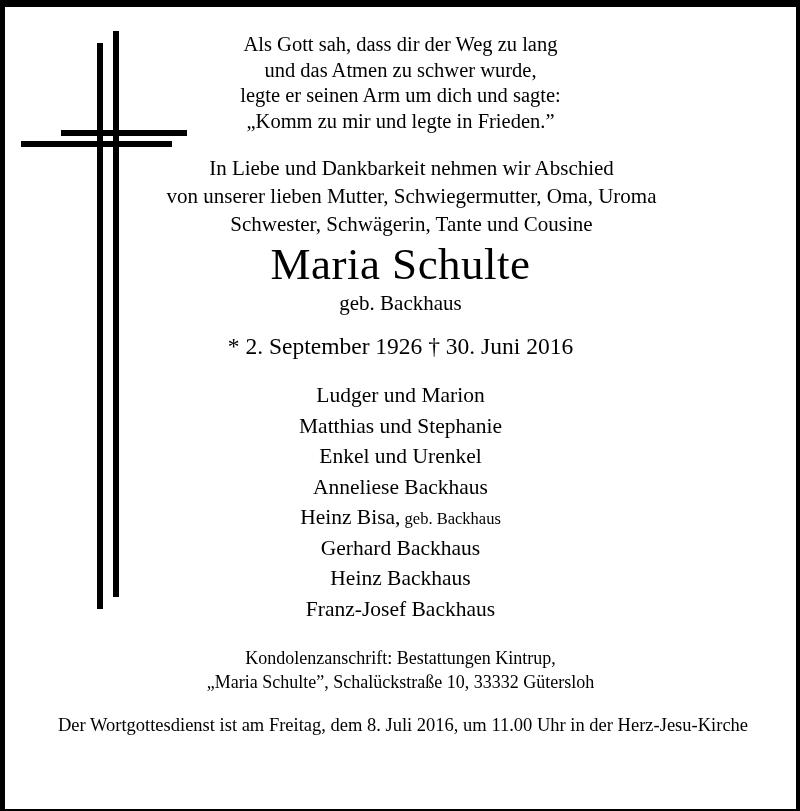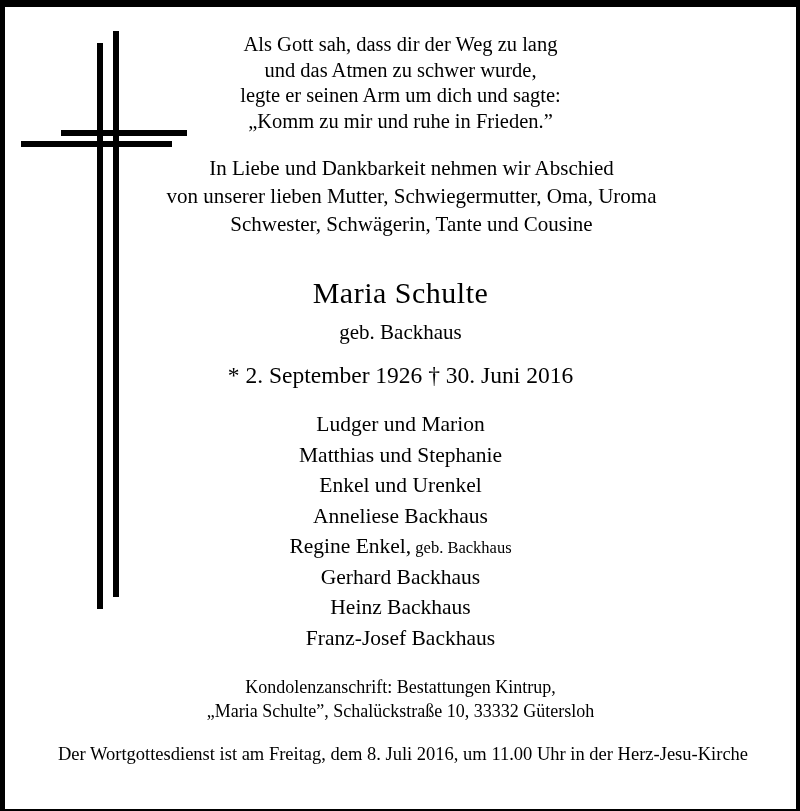--- a/index.html
+++ b/index.html
@@ -60,22 +60,22 @@
   }
 
   .dedication {
     margin-top: 20px;
     font-size: 21px;
     line-height: 28px;
     padding-left: 22px;
   }
 
   .name {
-    margin-top: 30px;
-    font-size: 30px;
+    margin-top: 1px;
+    font-size: 45px;
     line-height: 50px;
     letter-spacing: 0.5px;
   }
 
   .nee {
     margin-top: 1px;
     font-size: 21px;
     line-height: 26px;
   }
 
@@ -122,39 +122,39 @@
     <div class="cross-line h-top"></div>
     <div class="cross-line h-bottom"></div>
   </div>
 
   <div id="content">
 
     <div class="poem">
       <span class="line">Als Gott sah, dass dir der Weg zu lang</span>
       <span class="line">und das Atmen zu schwer wurde,</span>
       <span class="line">legte er seinen Arm um dich und sagte:</span>
-      <span class="line">„Komm zu mir und ruhe in Frieden.”</span>
+      <span class="line">„Komm zu mir und legte in Frieden.”</span>
     </div>
 
     <div class="dedication">
       <span class="line">In Liebe und Dankbarkeit nehmen wir Abschied</span>
       <span class="line">von unserer lieben Mutter, Schwiegermutter, Oma, Uroma</span>
       <span class="line">Schwester, Schwägerin, Tante und Cousine</span>
     </div>
 
     <div class="name">Maria Schulte</div>
     <div class="nee">geb. Backhaus</div>
     <div class="dates">* 2. September 1926  † 30. Juni 2016</div>
 
     <div class="survivors">
       <span class="line"><span>Ludger und Marion</span><span class="small-suffix"></span></span>
       <span class="line"><span>Matthias und Stephanie</span><span class="small-suffix"></span></span>
       <span class="line"><span>Enkel und Urenkel</span><span class="small-suffix"></span></span>
       <span class="line"><span>Anneliese Backhaus</span><span class="small-suffix"></span></span>
-      <span class="line"><span>Regine Enkel,</span><span class="small-suffix"> geb. Backhaus</span></span>
+      <span class="line"><span>Heinz Bisa,</span><span class="small-suffix"> geb. Backhaus</span></span>
       <span class="line"><span>Gerhard Backhaus</span><span class="small-suffix"></span></span>
       <span class="line"><span>Heinz Backhaus</span><span class="small-suffix"></span></span>
       <span class="line"><span>Franz-Josef Backhaus</span><span class="small-suffix"></span></span>
     </div>
 
     <div class="condolence">
       <span class="line">Kondolenzanschrift: Bestattungen Kintrup,</span>
       <span class="line">„Maria Schulte”, Schalückstraße 10, 33332 Gütersloh</span>
     </div>
 

